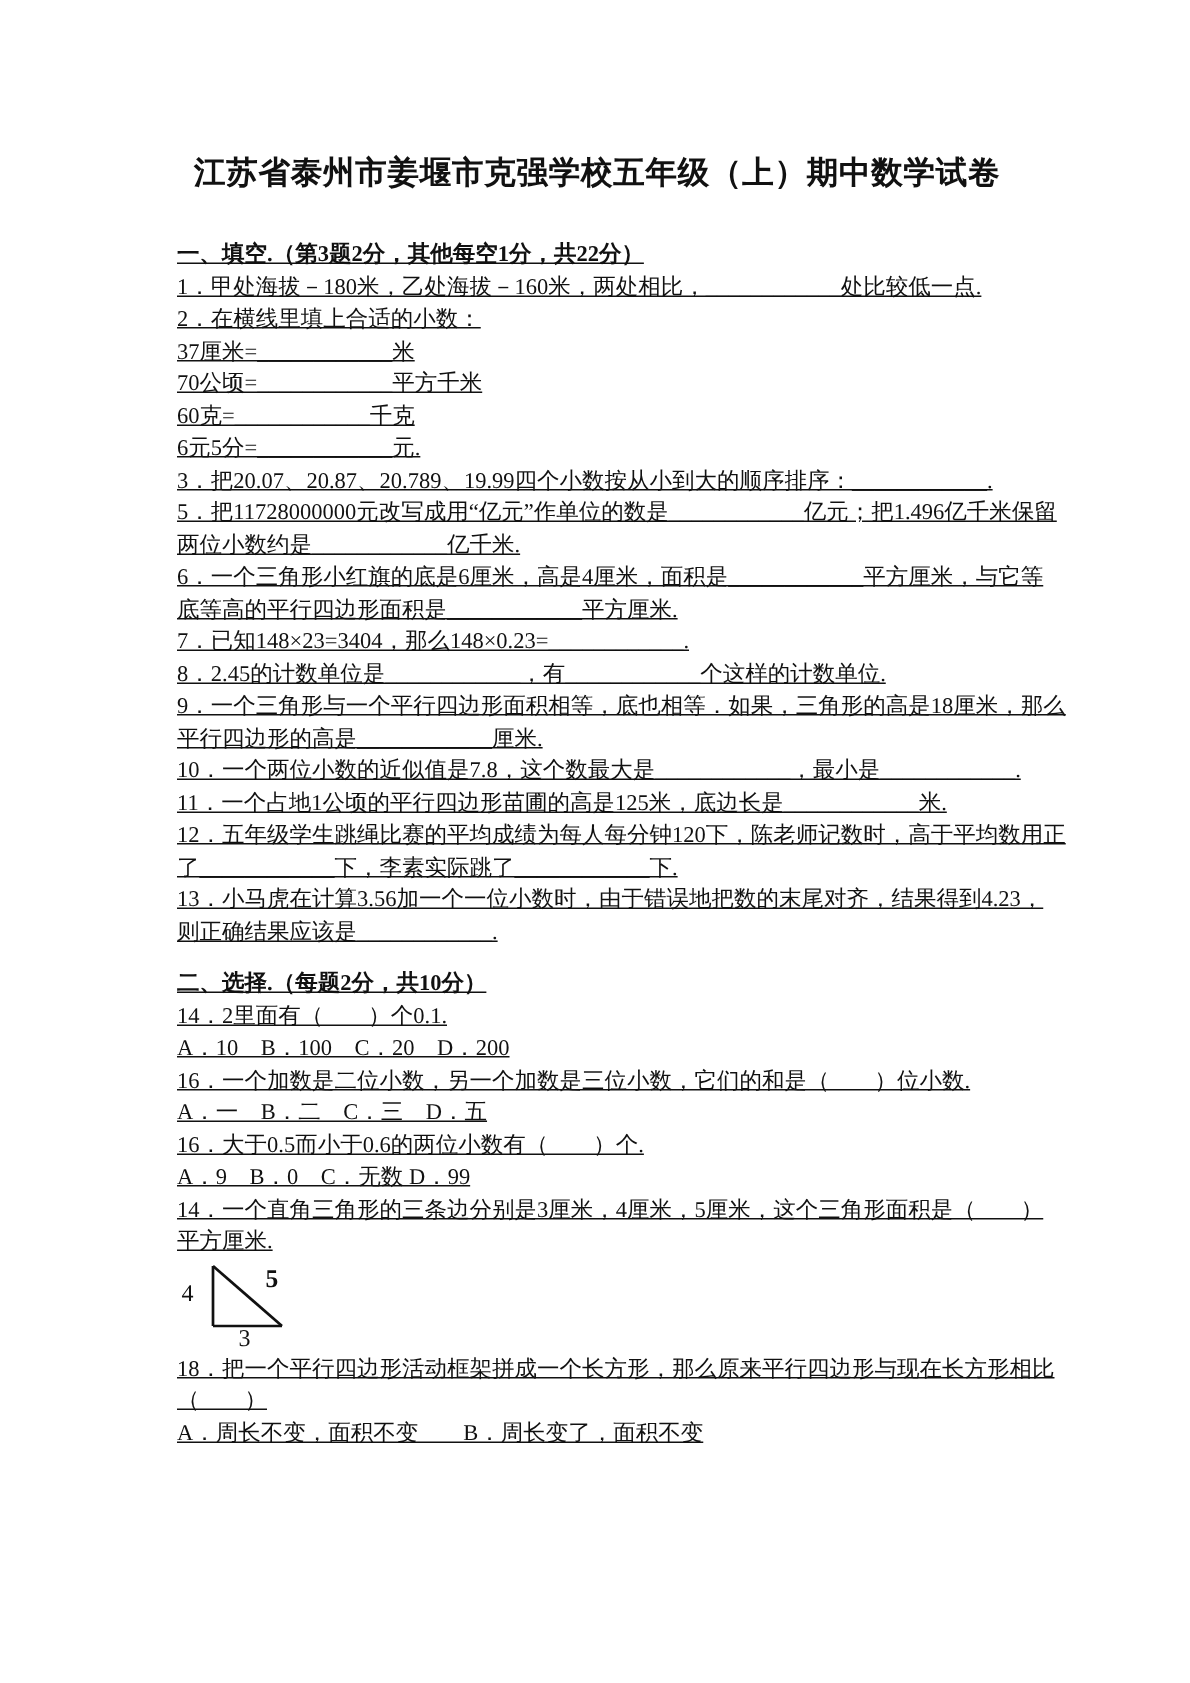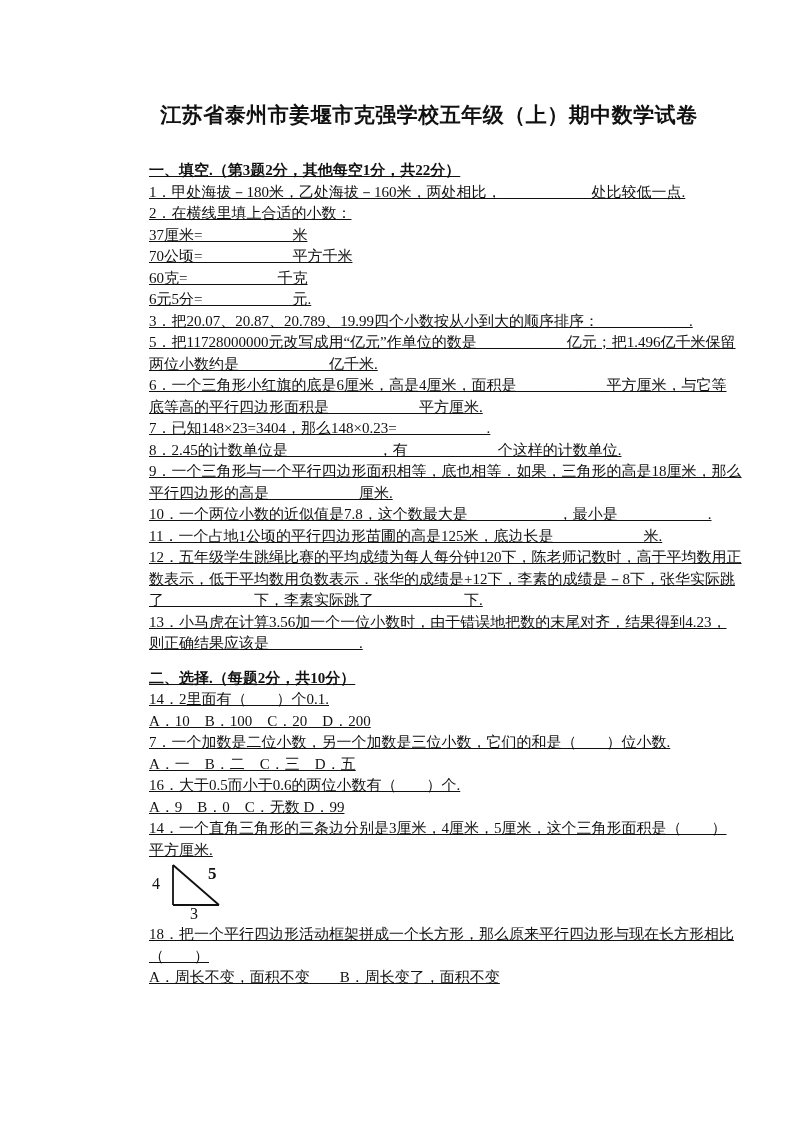--- a/index.html
+++ b/index.html
@@ -12,21 +12,20 @@
     height: 1122px;
     overflow: hidden;
     color: #111111;
     font-family: "Liberation Serif", "DejaVu Serif", serif;
   }
   .page {
     box-sizing: border-box;
     width: 638px;
     height: 1122px;
     padding: 100px 0 0 118px;
-    margin-left: 31px;
   }
   .doc-title {
     width: 560px;
     font-size: 21px;
     font-weight: bold;
     text-align: center;
     line-height: 30px;
     margin: 0 0 30px 0;
     letter-spacing: 0.5px;
   }
@@ -87,29 +86,28 @@
   <p class="line">两位小数约是____________亿千米.</p>
   <p class="line">6．一个三角形小红旗的底是6厘米，高是4厘米，面积是____________平方厘米，与它等</p>
   <p class="line">底等高的平行四边形面积是____________平方厘米.</p>
   <p class="line">7．已知148×23=3404，那么148×0.23=____________.</p>
   <p class="line">8．2.45的计数单位是____________，有____________个这样的计数单位.</p>
   <p class="line">9．一个三角形与一个平行四边形面积相等，底也相等．如果，三角形的高是18厘米，那么</p>
   <p class="line">平行四边形的高是____________厘米.</p>
   <p class="line">10．一个两位小数的近似值是7.8，这个数最大是____________，最小是____________.</p>
   <p class="line">11．一个占地1公顷的平行四边形苗圃的高是125米，底边长是____________米.</p>
   <p class="line">12．五年级学生跳绳比赛的平均成绩为每人每分钟120下，陈老师记数时，高于平均数用正</p>
-  <p class="line">数表示，低于平均数用负数表示．张华的成绩是+12下，李素的成绩是－8下，张华实际跳</p>
   <p class="line">了____________下，李素实际跳了____________下.</p>
   <p class="line">13．小马虎在计算3.56加一个一位小数时，由于错误地把数的末尾对齐，结果得到4.23，</p>
   <p class="line">则正确结果应该是____________.</p>
 
   <h2 class="sec-heading choice">二、选择.（每题2分，共10分）</h2>
   <p class="line">14．2里面有（　　）个0.1.</p>
   <p class="line">A．10　B．100　C．20　D．200</p>
-  <p class="line">7．一个加数是二位小数，另一个加数是三位小数，它们的和是（　　）位小数.</p>
+  <p class="line">16．一个加数是二位小数，另一个加数是三位小数，它们的和是（　　）位小数.</p>
   <p class="line">A．一　B．二　C．三　D．五</p>
   <p class="line">16．大于0.5而小于0.6的两位小数有（　　）个.</p>
   <p class="line">A．9　B．0　C．无数 D．99</p>
   <p class="line">14．一个直角三角形的三条边分别是3厘米，4厘米，5厘米，这个三角形面积是（　　）</p>
   <p class="line">平方厘米.</p>
 
   <div class="figure">
     <svg width="140" height="62" viewBox="0 0 140 62">
       <line x1="24" y1="3" x2="24" y2="43" stroke="#111111" stroke-width="1.8"></line>
       <line x1="24" y1="43" x2="70" y2="43" stroke="#111111" stroke-width="1.8"></line>

